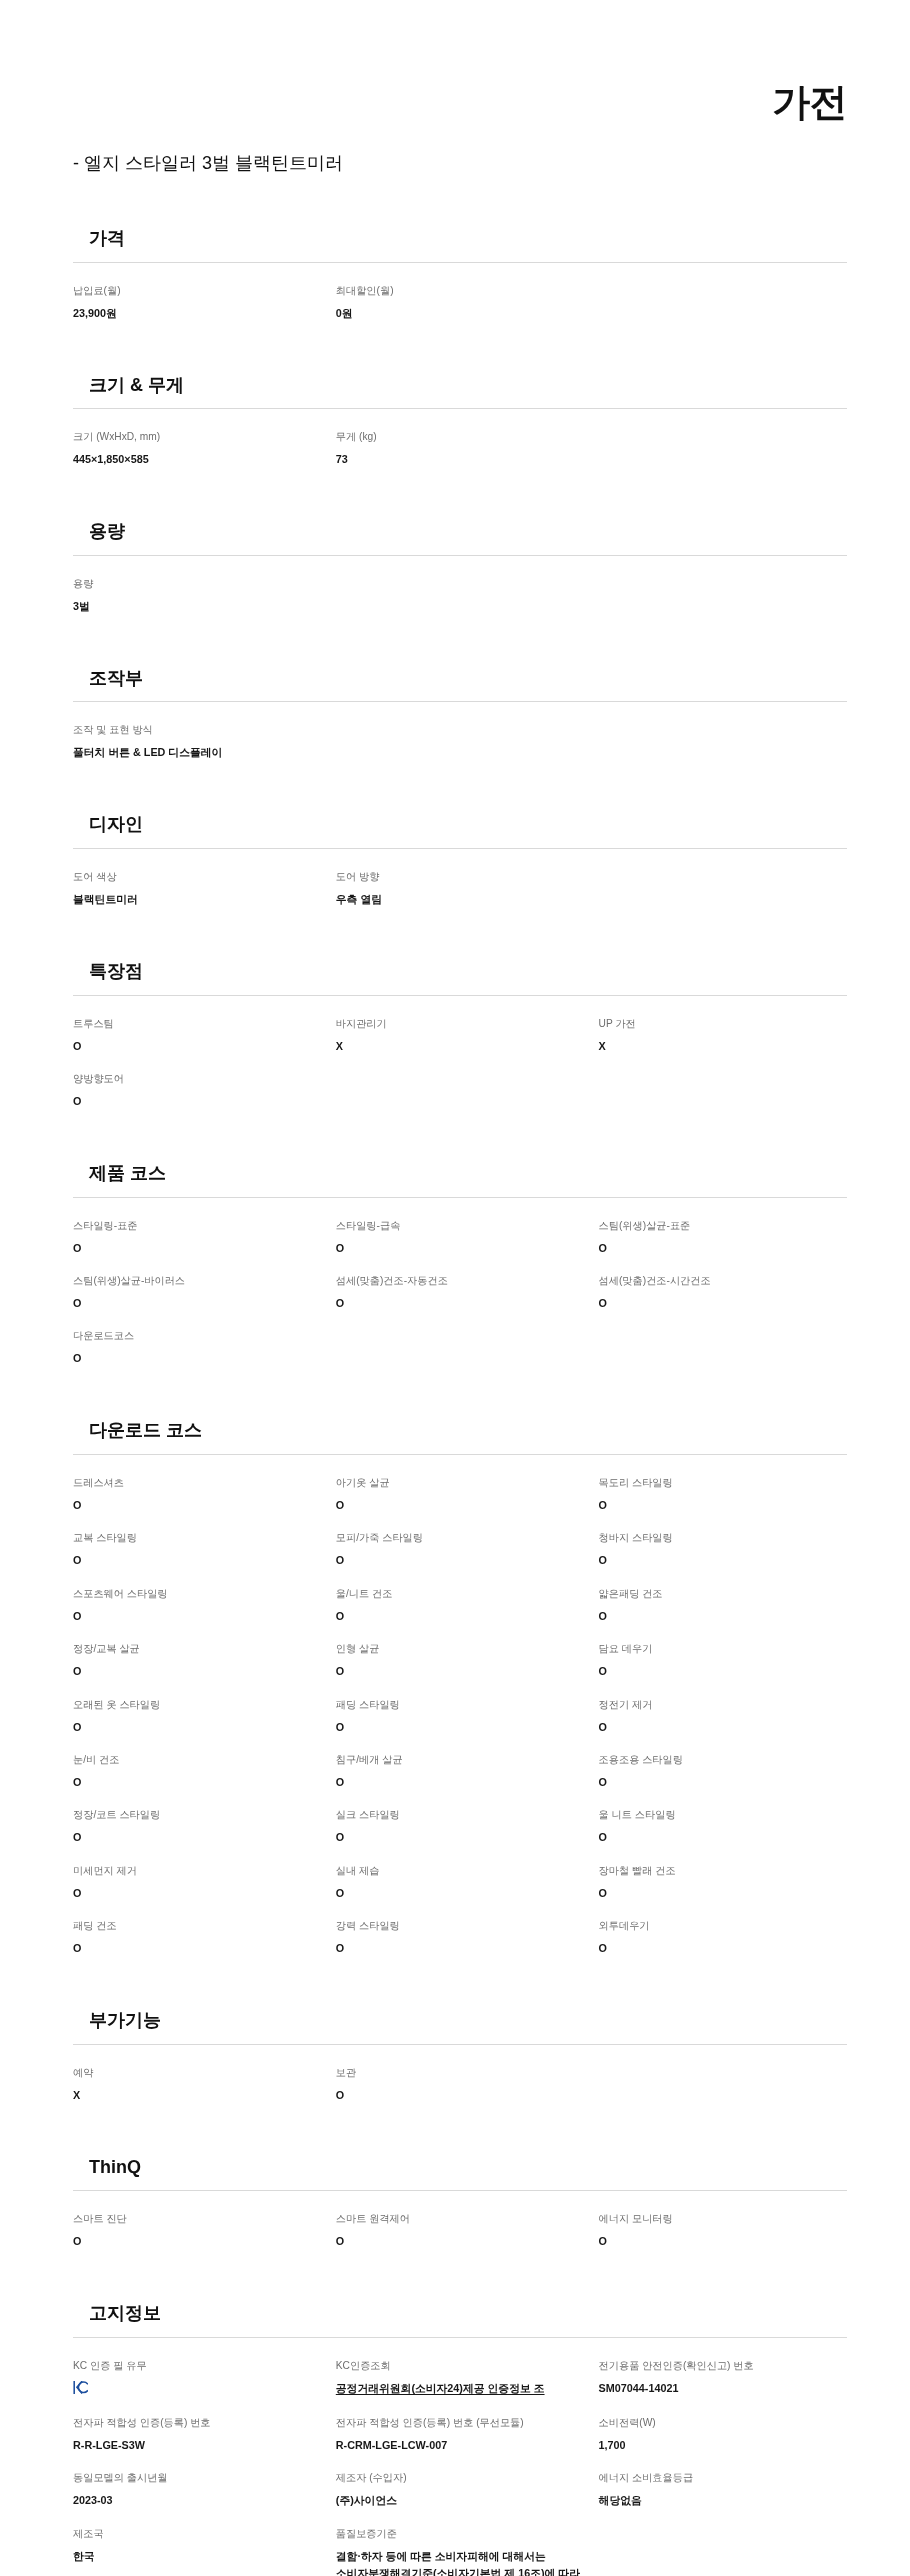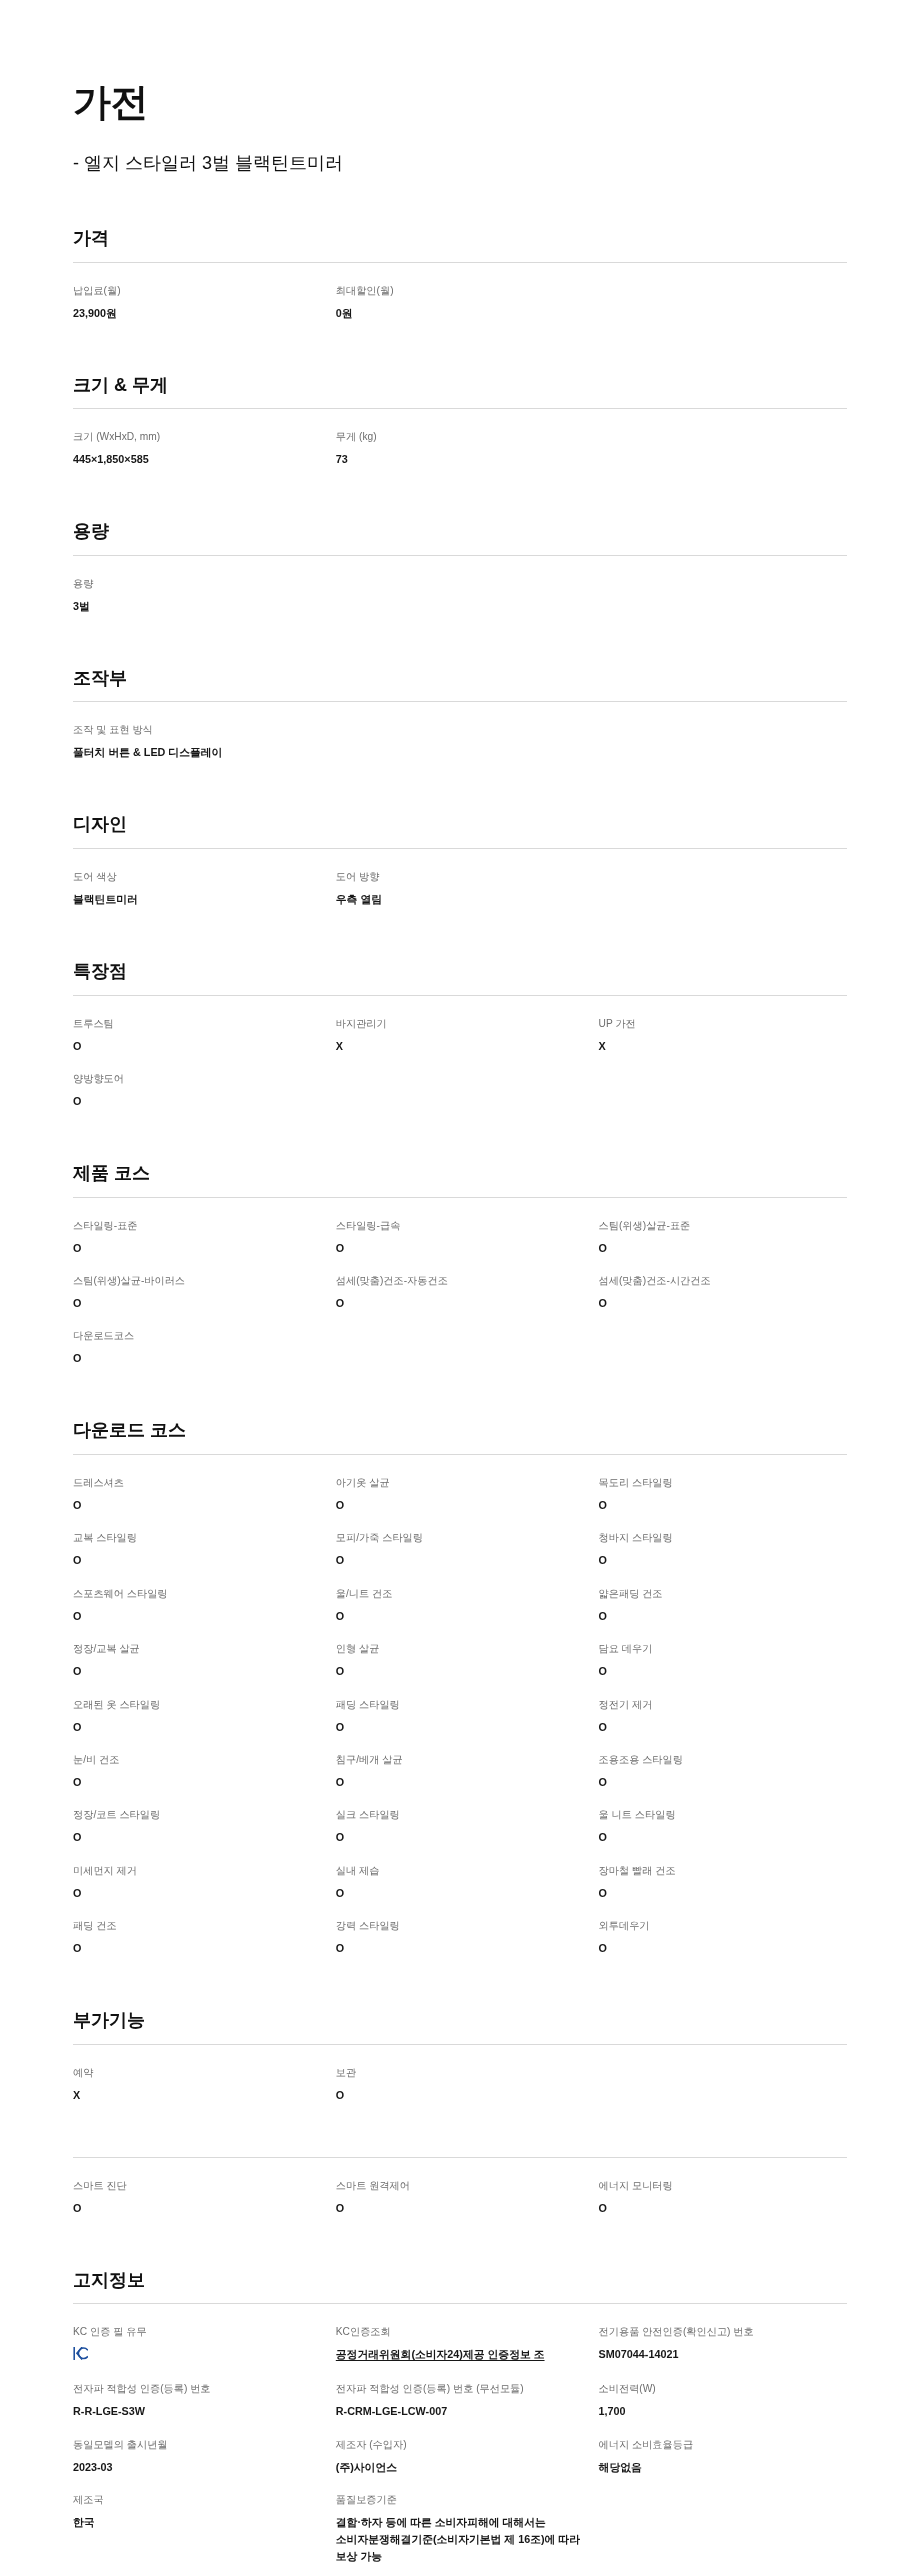--- a/index.html
+++ b/index.html
@@ -10,35 +10,36 @@
     padding: 56px 64px 44px 73px;
     font-family: "Liberation Sans", "DejaVu Sans", sans-serif;
     color: #171717;
   }
   .page-title {
     font-size: 38px;
     line-height: 43px;
     font-weight: 700;
     letter-spacing: -0.6px;
     color: #111111;
+    text-align: right;
   }
   .page-subtitle {
     margin-top: 27.6px;
     font-size: 18px;
     line-height: 23px;
     font-weight: 400;
     color: #111111;
   }
   .section { margin-top: 53px; }
   .section-title {
     font-size: 18px;
     line-height: 21.6px;
     font-weight: 700;
     color: #111111;
-    margin: 0 0 12px 0;
+    margin: 0 0 12px 16px;
   }
   .section-divider {
     border: 0;
     border-top: 0.6px solid #d9d9d9;
     margin: 0 0 21px 0;
   }
   .spec-grid {
     display: grid;
     grid-template-columns: repeat(3, 1fr);
     row-gap: 17.4px;
@@ -315,20 +316,21 @@
           <div class="spec-label">예약</div>
           <div class="spec-value">X</div>
         </div>
         <div class="spec-item">
           <div class="spec-label">보관</div>
           <div class="spec-value">O</div>
         </div>
       </div>
     </section>
     <section class="section">
+      <h2 class="section-title">ThinQ</h2>
       <hr class="section-divider">
       <div class="spec-grid">
         <div class="spec-item">
           <div class="spec-label">스마트 진단</div>
           <div class="spec-value">O</div>
         </div>
         <div class="spec-item">
           <div class="spec-label">스마트 원격제어</div>
           <div class="spec-value">O</div>
         </div>

